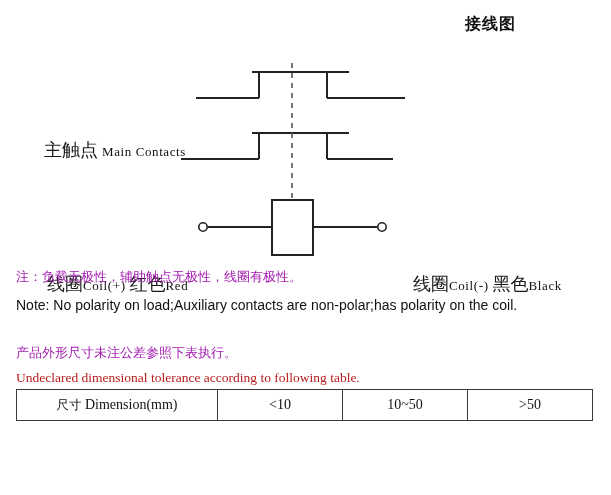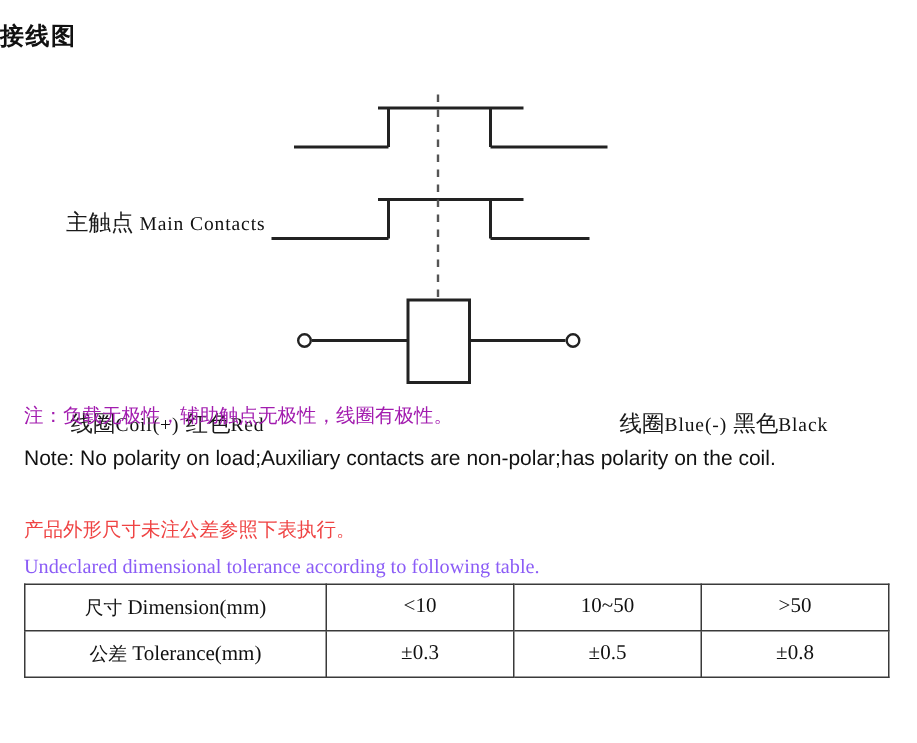--- a/index.html
+++ b/index.html
@@ -16,21 +16,21 @@
     color: #1a1a1a;
     -webkit-font-smoothing: antialiased;
   }
 
   
   .title {
     position: absolute;
     top: 14px;
     left: 0;
     width: 516px;
-    text-align: left;
+    text-align: right;
     font-family: "DejaVu Sans", sans-serif;
     font-size: 16px;
     font-weight: 600;
     letter-spacing: 1px;
     color: #111;
   }
 
   
   .diagram {
     position: absolute;
@@ -41,21 +41,21 @@
   }
   .diagram svg { display: block; }
 
   .dlabel {
     position: absolute;
     white-space: nowrap;
     line-height: 1;
   }
   .cn {
     font-family: "DejaVu Sans", sans-serif;
-    font-size: 15px;
+    font-size: 18px;
     color: #1a1a1a;
   }
   .en {
     font-family: "Liberation Serif", serif;
     font-size: 13px;
     letter-spacing: 0.6px;
     color: #111;
   }
 
   
@@ -83,30 +83,30 @@
     font-size: 14px;
     color: #111;
     white-space: nowrap;
   }
   .tol-cn {
     position: absolute;
     left: 16px;
     top: 344px;
     font-family: "DejaVu Sans", sans-serif;
     font-size: 13px;
-    color: #ef4444;
+    color: #a21caf;
     white-space: nowrap;
   }
   .tol-en {
     position: absolute;
     left: 16px;
     top: 370px;
     font-family: "Liberation Serif", serif;
     font-size: 13.5px;
-    color: #8b5cf6;
+    color: #b91c1c;
     white-space: nowrap;
   }
 
   
   .tol-table {
     position: absolute;
     left: 16px;
     top: 389px;
     width: 577px;
     border-collapse: collapse;
@@ -172,21 +172,21 @@
   </div>
 
 
 
   <div class="dlabel lbl-coil-plus">
     <span class="cn">线圈</span><span class="en">Coil(+)</span>
     <span class="cn">红色</span><span class="en">Red</span>
   </div>
 
   <div class="dlabel lbl-coil-minus">
-    <span class="cn">线圈</span><span class="en">Blue(-)</span>
+    <span class="cn">线圈</span><span class="en">Coil(-)</span>
     <span class="cn">黑色</span><span class="en">Black</span>
   </div>
 </div>
 
 <div class="note-cn">注：负载无极性，辅助触点无极性，线圈有极性。</div>
 <div class="note-en">Note: No polarity on load;Auxiliary contacts are non-polar;has polarity on the coil.</div>
 
 <div class="tol-cn">产品外形尺寸未注公差参照下表执行。</div>
 <div class="tol-en">Undeclared dimensional tolerance according to following table.</div>
 
@@ -194,23 +194,14 @@
   <tbody>
     <tr>
       <td class="head-cell">
         <span class="cn-in">尺寸</span>
         <span>Dimension(mm)</span>
       </td>
       <td>&lt;10</td>
       <td>10~50</td>
       <td>&gt;50</td>
     </tr>
-    <tr>
-      <td class="head-cell">
-        <span class="cn-in">公差</span>
-        <span>Tolerance(mm)</span>
-      </td>
-      <td>±0.3</td>
-      <td>±0.5</td>
-      <td>±0.8</td>
-    </tr>
   </tbody>
 </table>
 
 </body></html>

